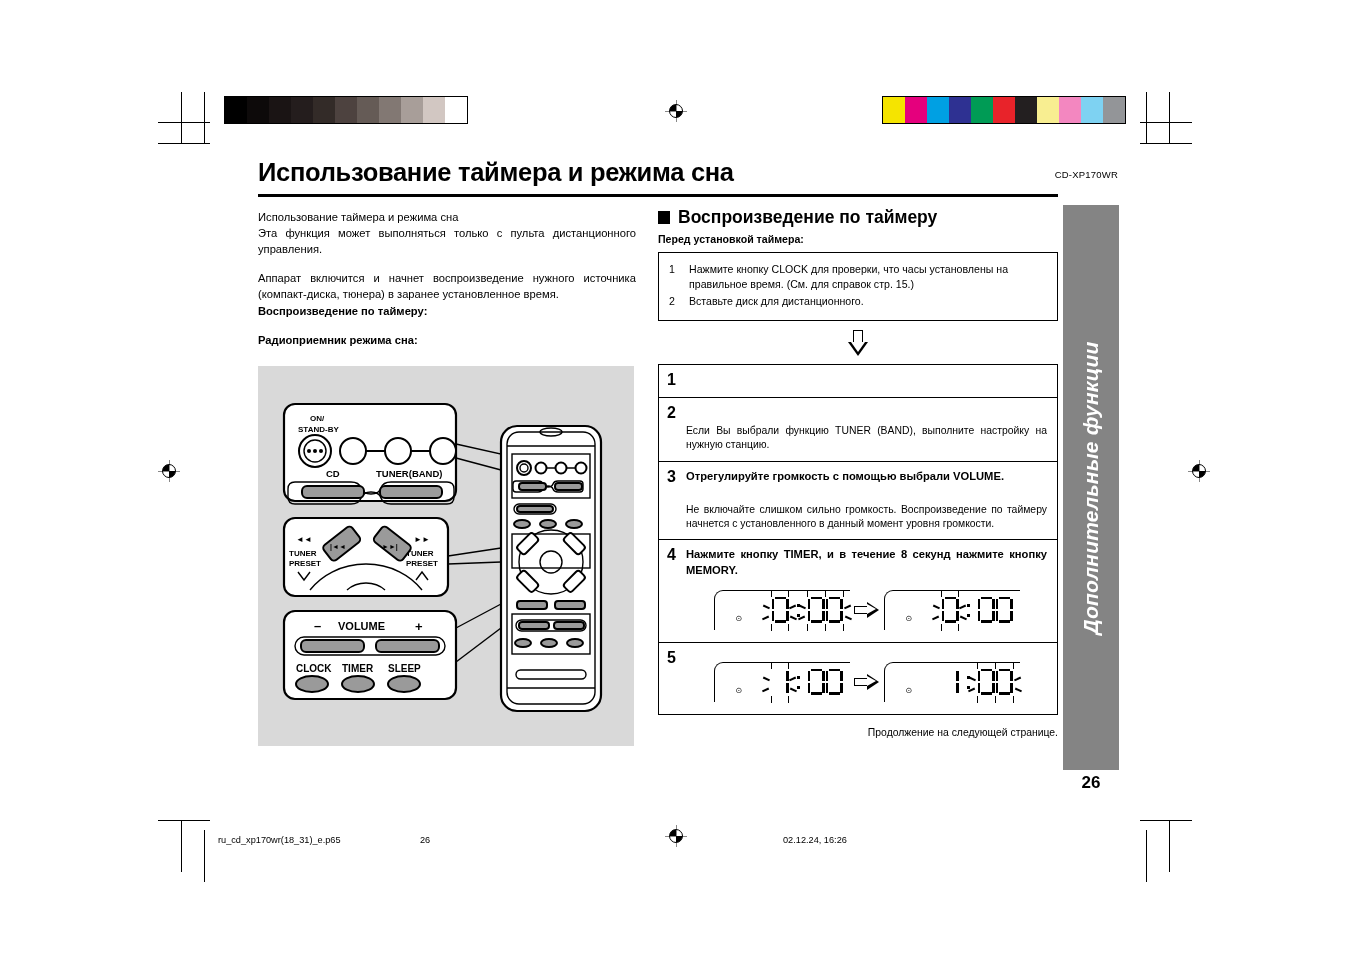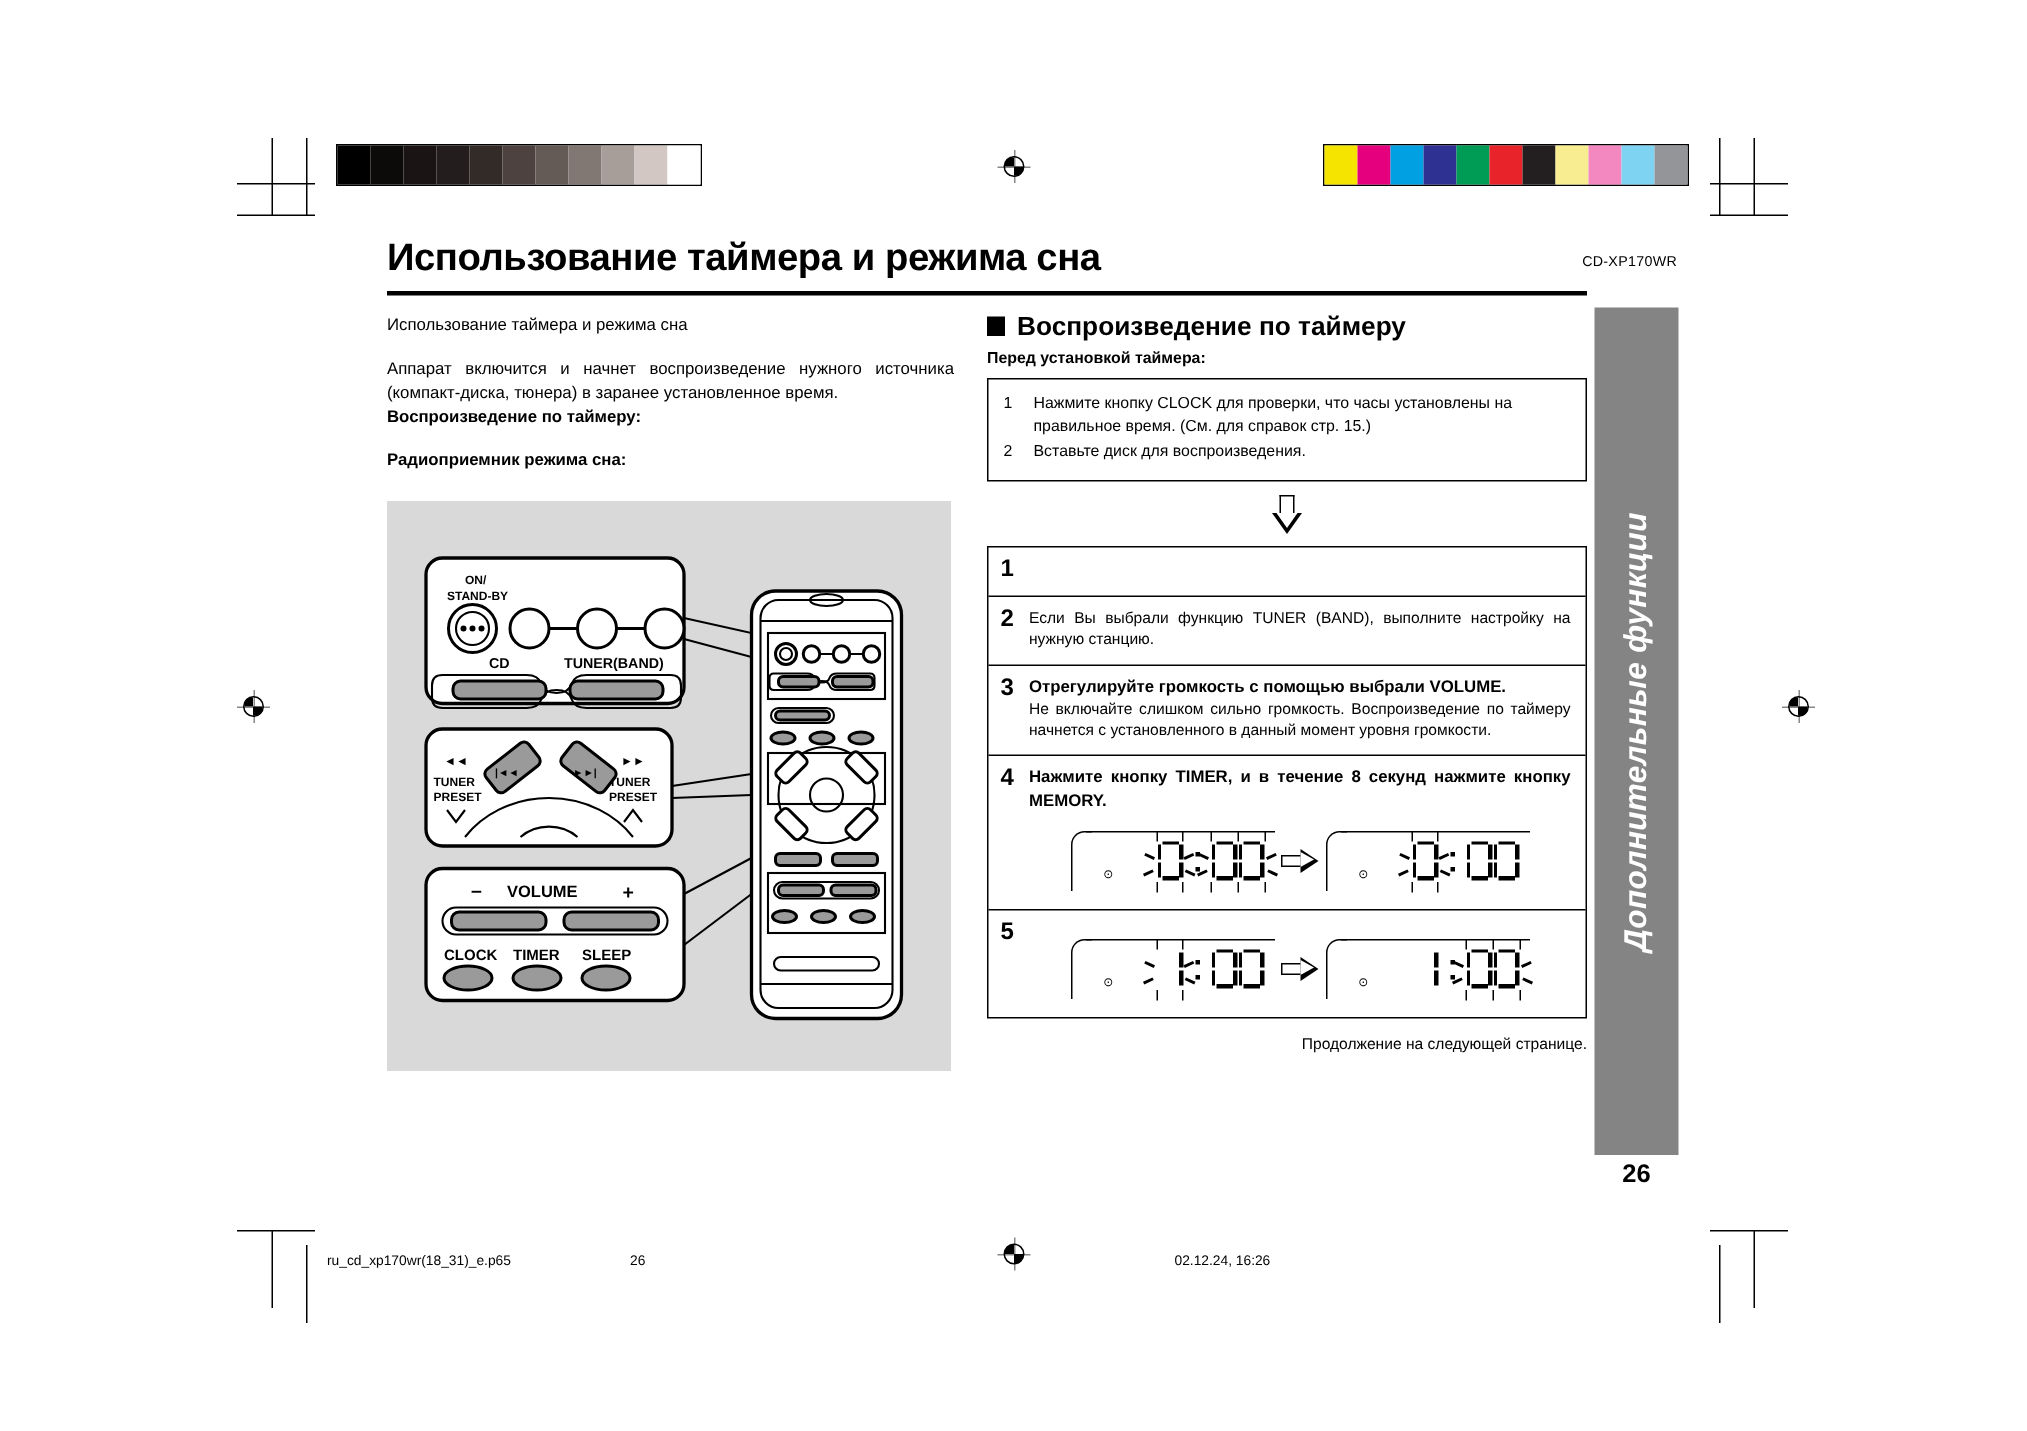--- a/index.html
+++ b/index.html
@@ -134,21 +134,21 @@
     font-size: 16px; font-weight: bold;
     width: 19px; flex: 0 0 19px;
     line-height: 1.05;
   }
   .step .sbody { flex: 1; }
   .step .shead {
     font-size: 11.2px; font-weight: bold; line-height: 1.35;
     text-align: justify;
   }
   .step .sdesc {
-    font-size: 10.4px; line-height: 1.38; margin-top: 1px;
+    font-size: 10.4px; line-height: 1.38; margin-top: 19px;
     text-align: justify;
   }
 
   
   .lcd-row {
     display: flex; align-items: center; justify-content: center;
     gap: 4px; margin-top: 10px; margin-bottom: 2px;
   }
   .lcd {
     width: 136px; height: 44px; position: relative;
@@ -351,20 +351,21 @@
 <div id="page">
 
   <h1 class="page-title">Использование таймера и режима сна</h1>
   <div class="model-code">CD-XP170WR</div>
   <div class="title-rule"></div>
 
   <div class="columns">
 
     <div class="col-left">
       <p class="body-text">Использование таймера и режима сна</p>
+      <p class="body-text">Эта функция может выполняться только с пульта дистанционного управления.</p>
       <div class="gap"></div>
       <p class="body-text">Аппарат включится и начнет воспроизведение нужного источника (компакт-диска, тюнера) в заранее установленное время.</p>
       <p class="body-text b">Воспроизведение по таймеру:</p>
       <div class="gap"></div>
       <p class="body-text b">Радиоприемник режима сна:</p>
 
       <div class="illus">
         <svg viewBox="0 0 376 380" width="376" height="380">
           <defs>
             <style>
@@ -503,21 +504,21 @@
       <div class="sub-head">Перед установкой таймера:</div>
 
       <div class="box">
         <div class="pre-list">
           <div class="pre-item">
             <span class="num">1</span>
             <span class="txt">Нажмите кнопку CLOCK для проверки, что часы установлены на правильное время. (См. для справок стр. 15.)</span>
           </div>
           <div class="pre-item">
             <span class="num">2</span>
-            <span class="txt">Вставьте диск для воспроизведения.</span>
+            <span class="txt">Вставьте диск для дистанционного.</span>
           </div>
         </div>
       </div>
 
       <div class="down-arrow">
         <div class="arrow-down-shape">
           <div class="s"></div>
             <div class="h"></div>
             <div class="hi"></div>
         </div>

